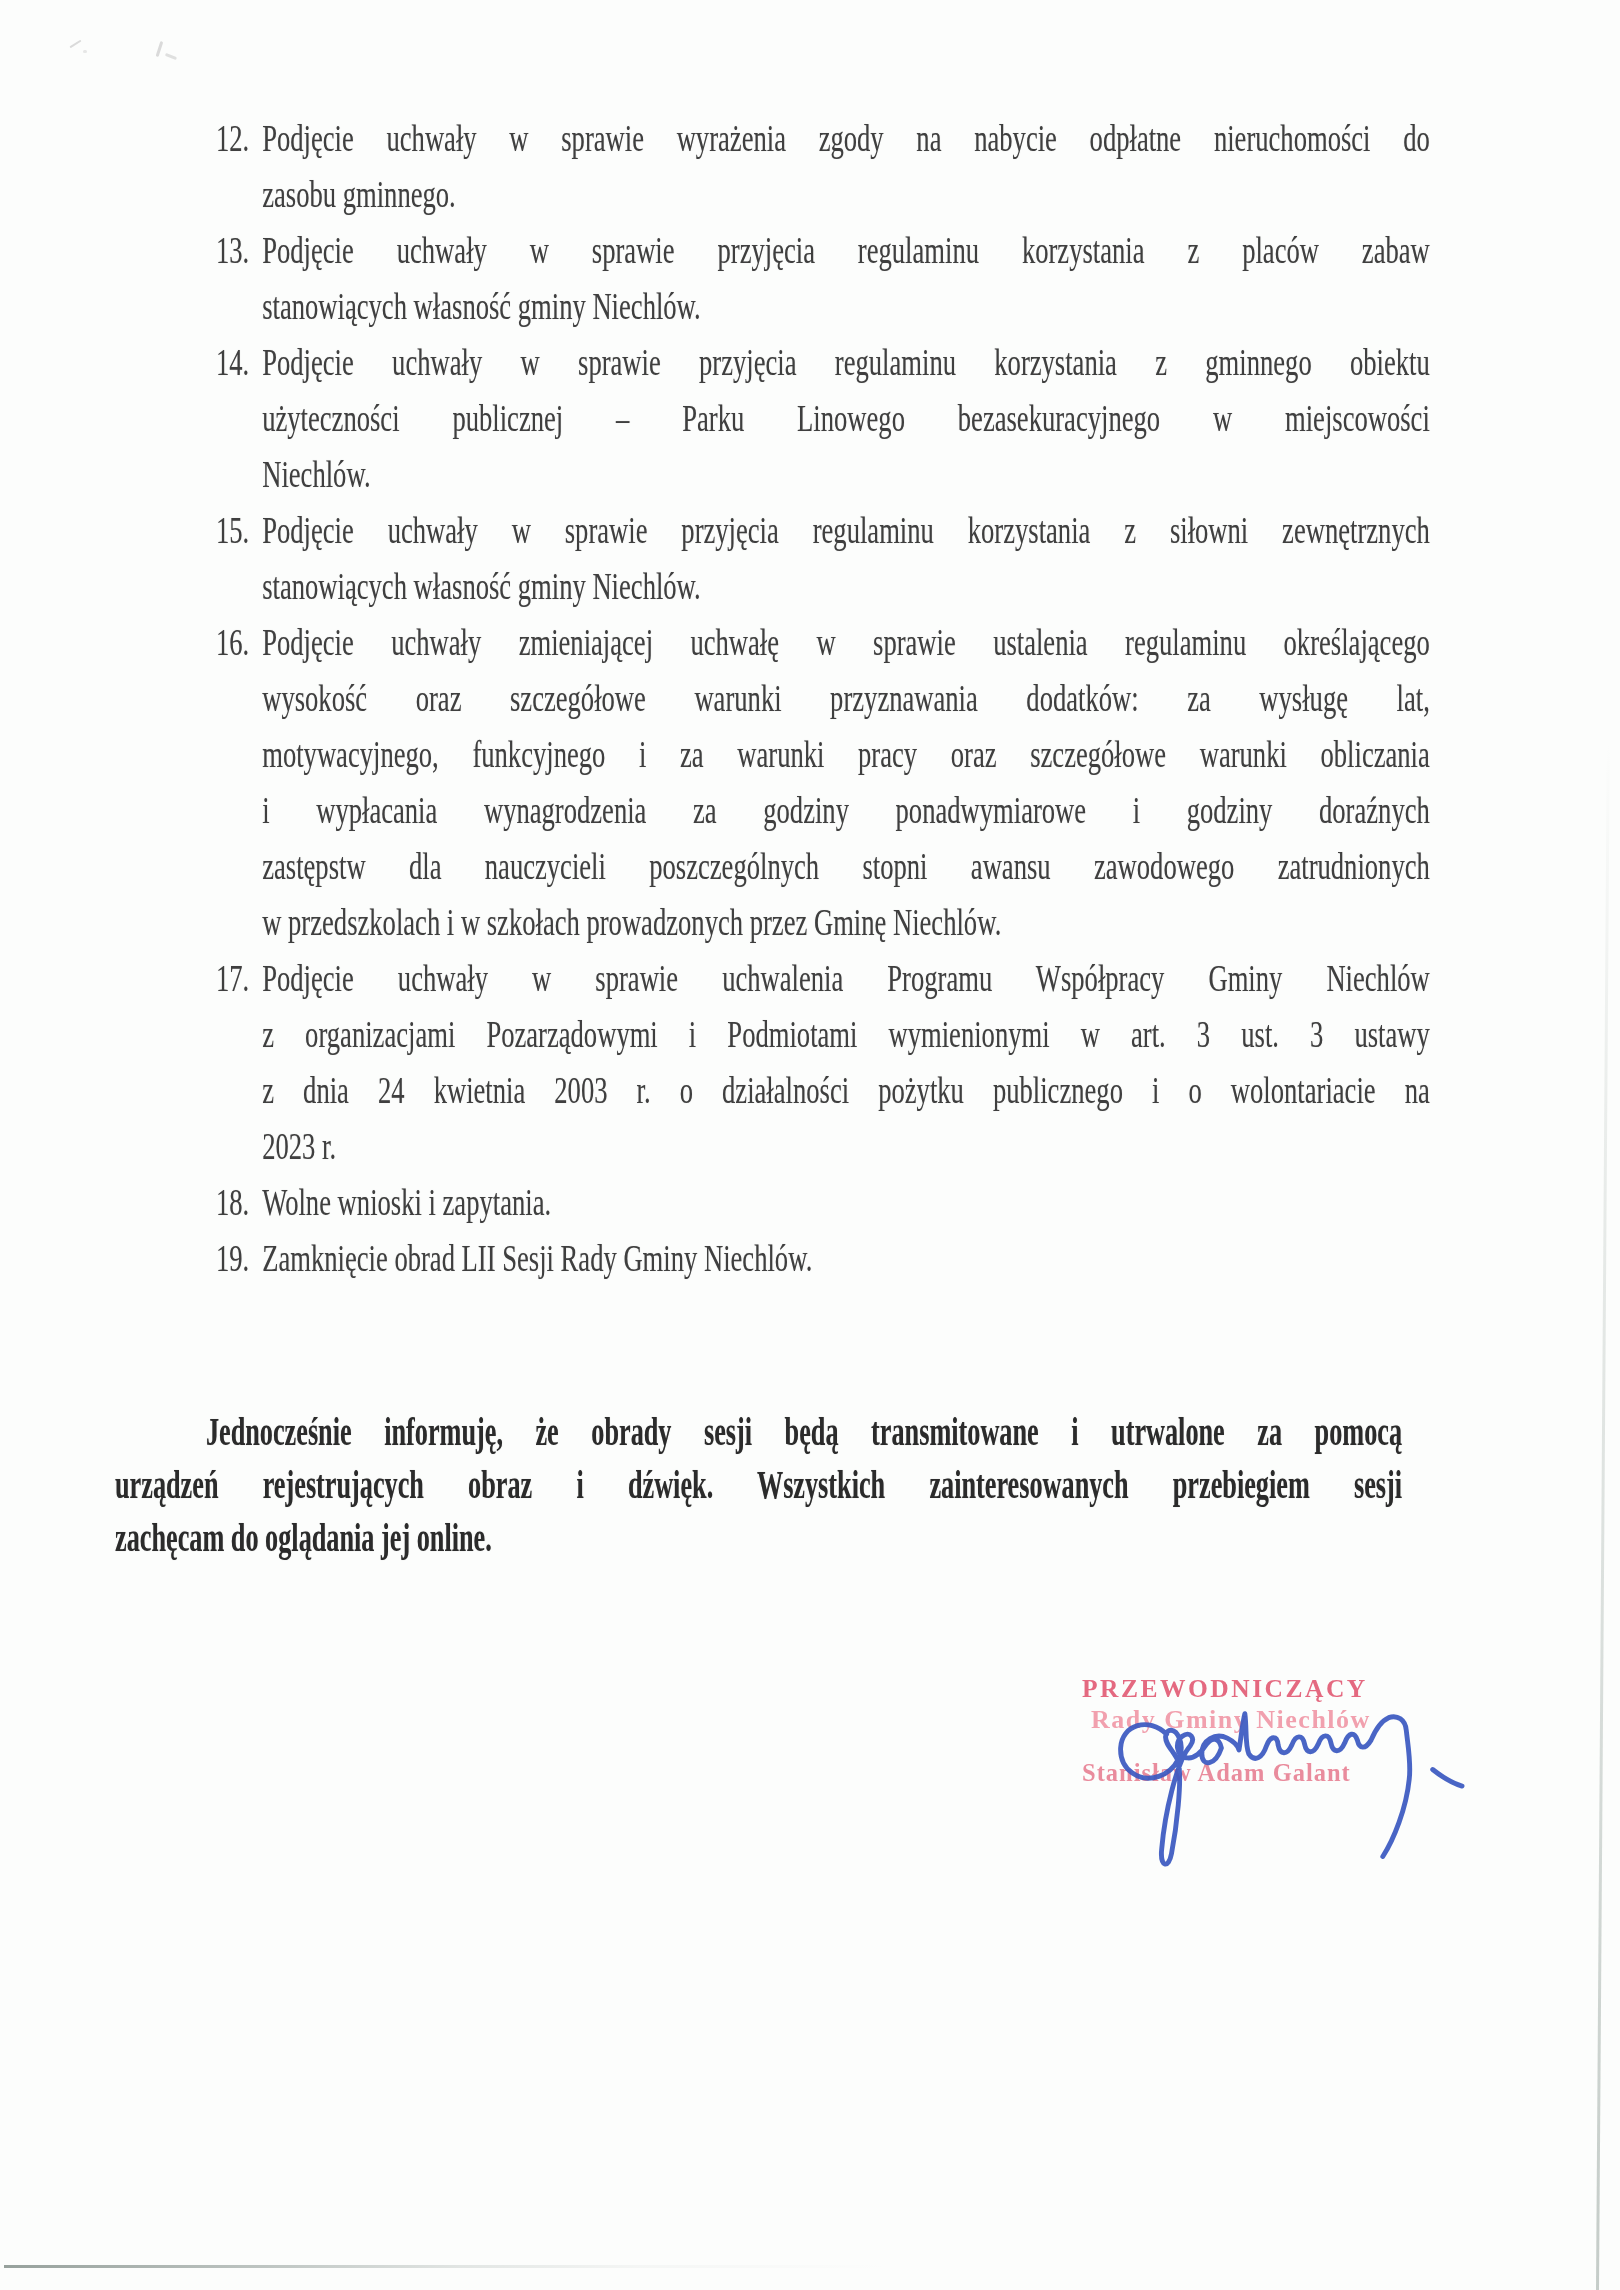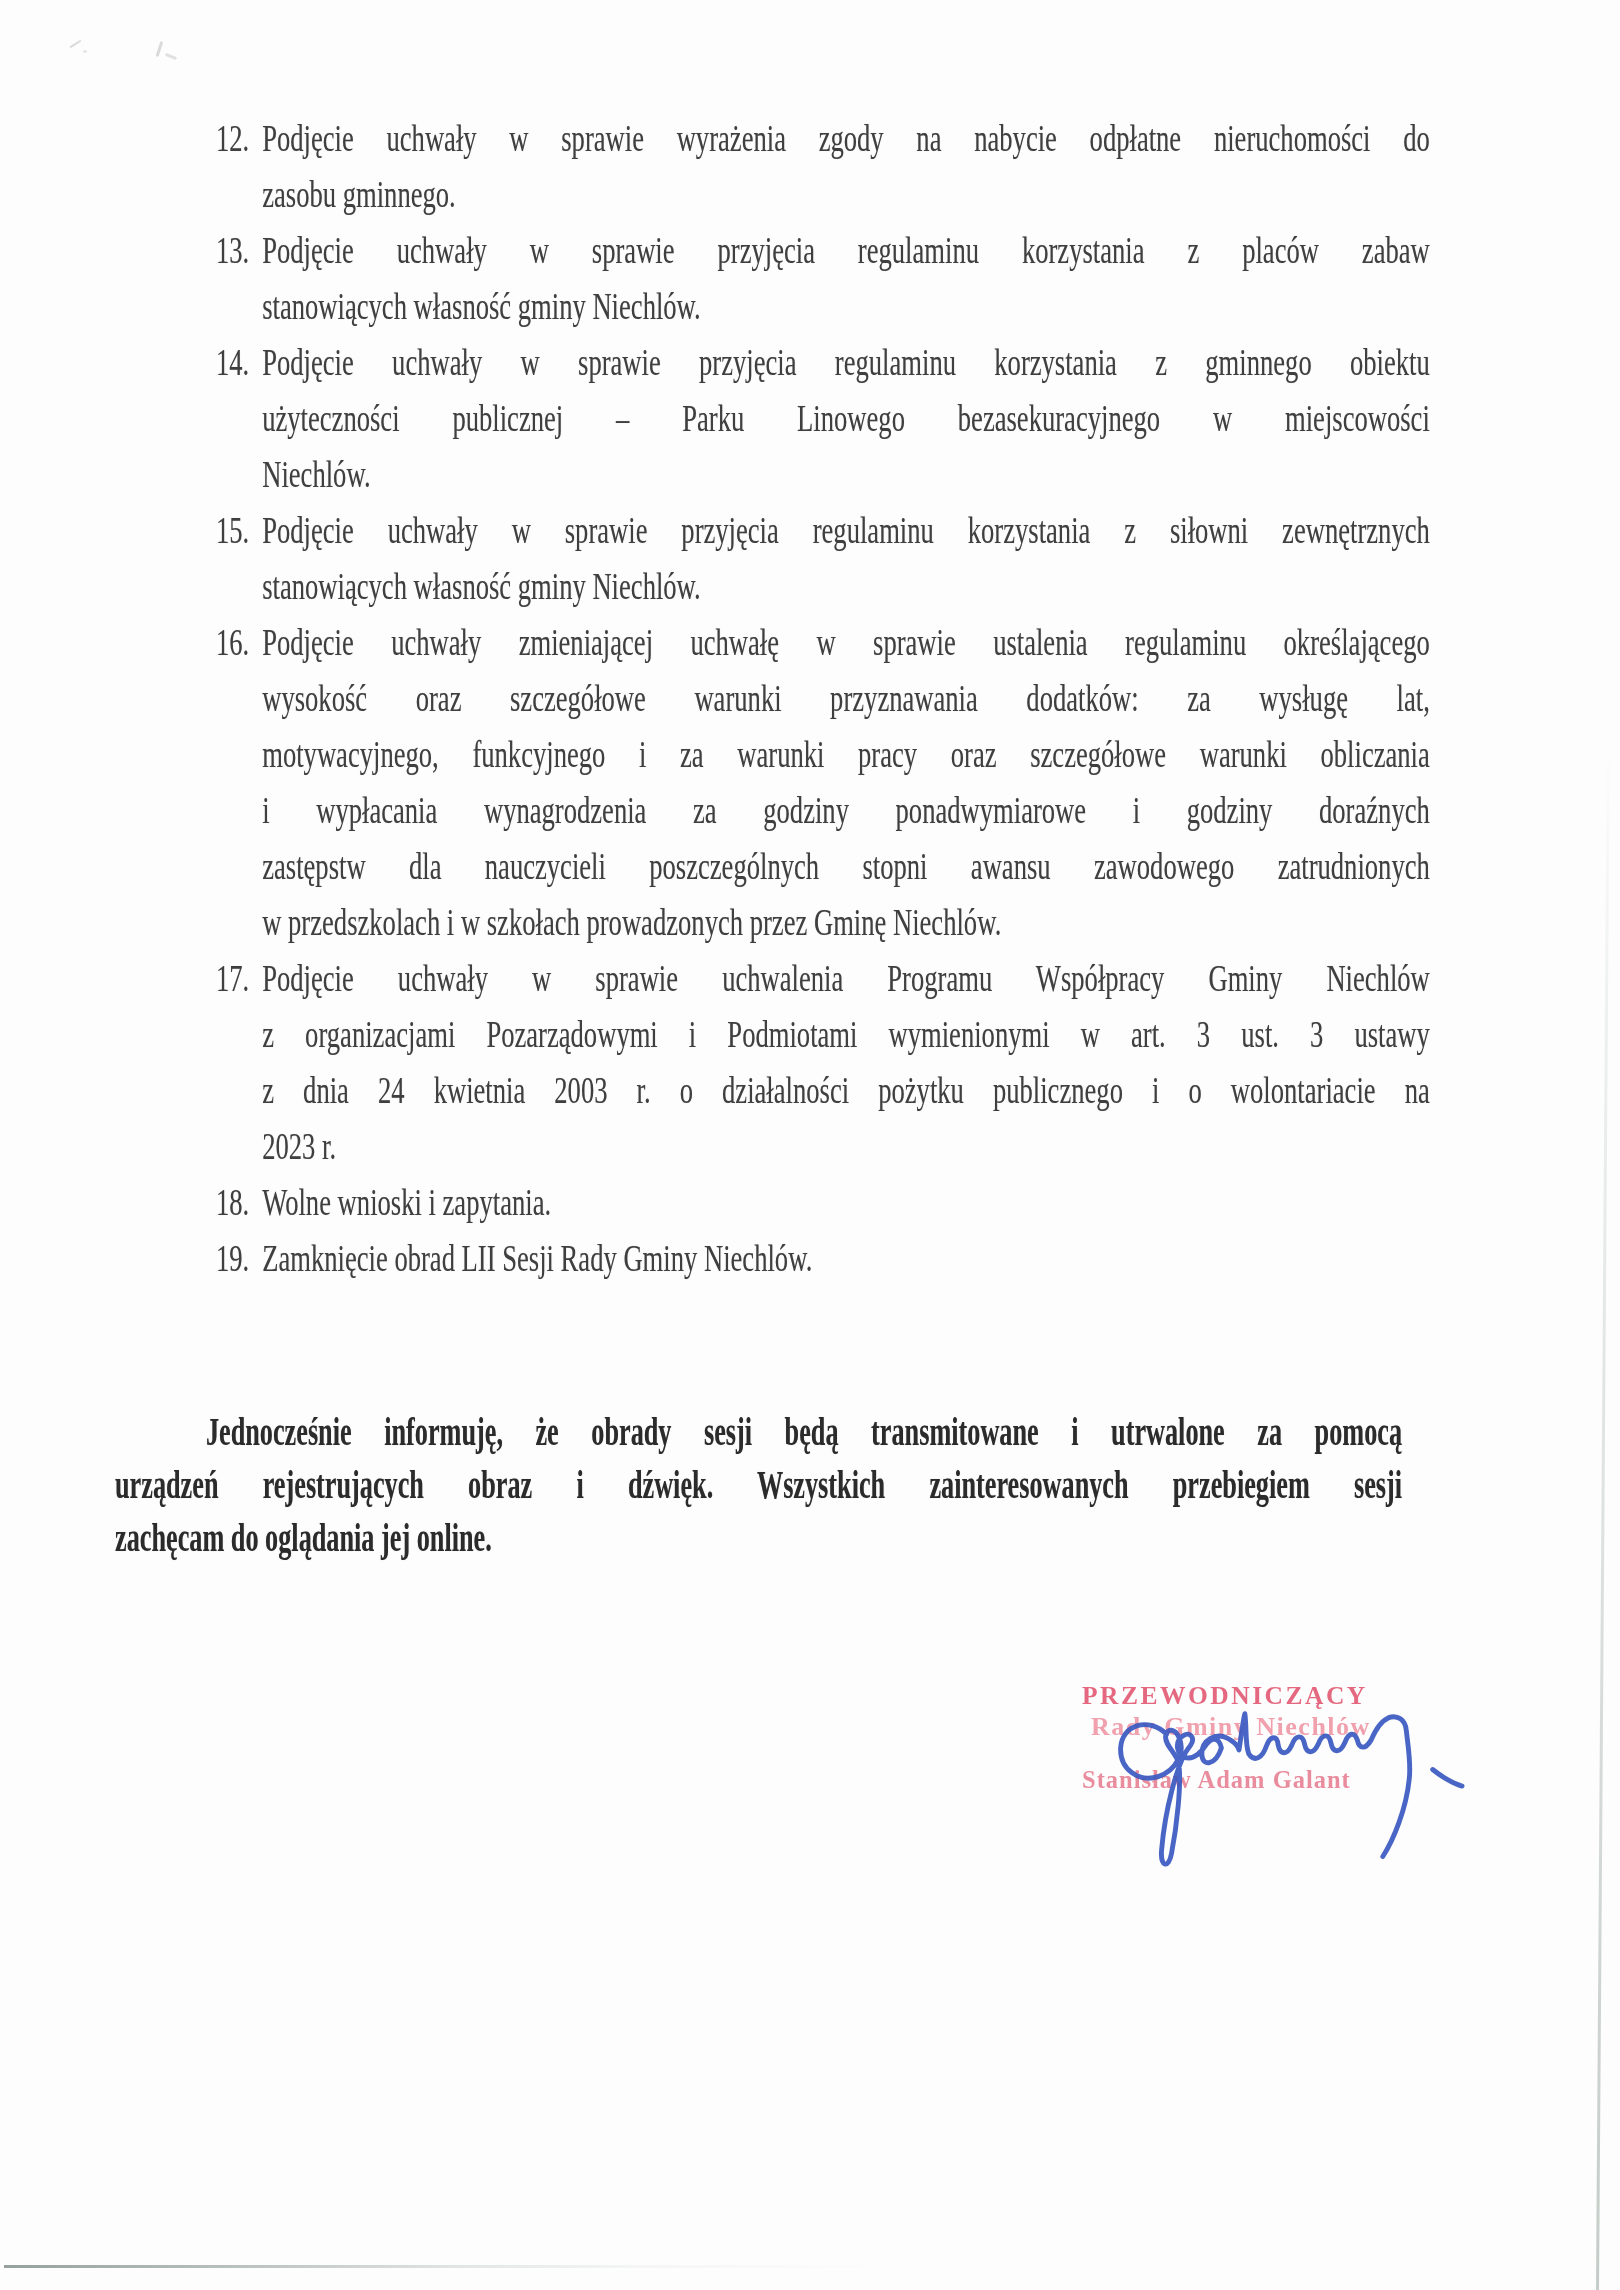--- a/index.html
+++ b/index.html
@@ -31,21 +31,21 @@
     position:absolute; left:115px; top:1405px;
     width:2011px;
     transform:scaleX(0.64); transform-origin:left top;
     font-size:41px; line-height:53px; font-weight:bold;
     color:var(--bold-text,#2b2b2b);
     text-shadow:0 0 1px rgba(50,50,50,.4);
   }
   .closing .indent { text-indent:142px; }
 
   
-  .stamp { position:absolute; font-weight:bold; letter-spacing:2px; white-space:nowrap;margin-top:7px; }
+  .stamp { position:absolute; font-weight:bold; letter-spacing:2px; white-space:nowrap; }
   .stamp-1 { left:1082px; top:1674px; font-size:25.5px; letter-spacing:2.5px;
              color:var(--stamp-red,#e0506b); opacity:.85; }
   .stamp-2 { left:1091px; top:1705px; font-size:26px; letter-spacing:1.5px;
              color:var(--stamp-red-light,#ef8a9b); opacity:.8; }
   .stamp-3 { left:1082px; top:1759px; font-size:24.5px; letter-spacing:1px;
              color:var(--stamp-red,#e0506b); opacity:.65; }
 
   
   .signature { position:absolute; left:1088px; top:1701px; width:392px; height:225px; }
 

